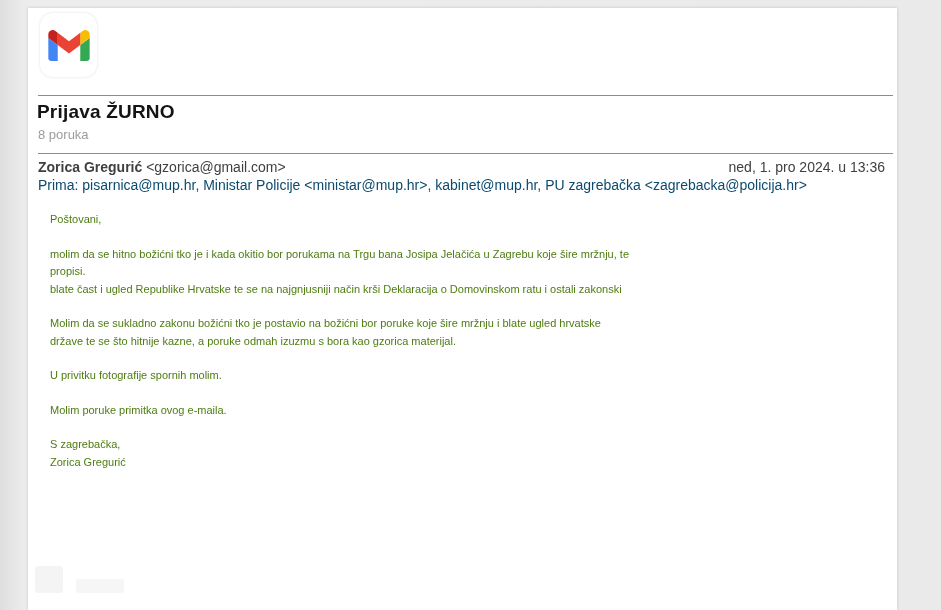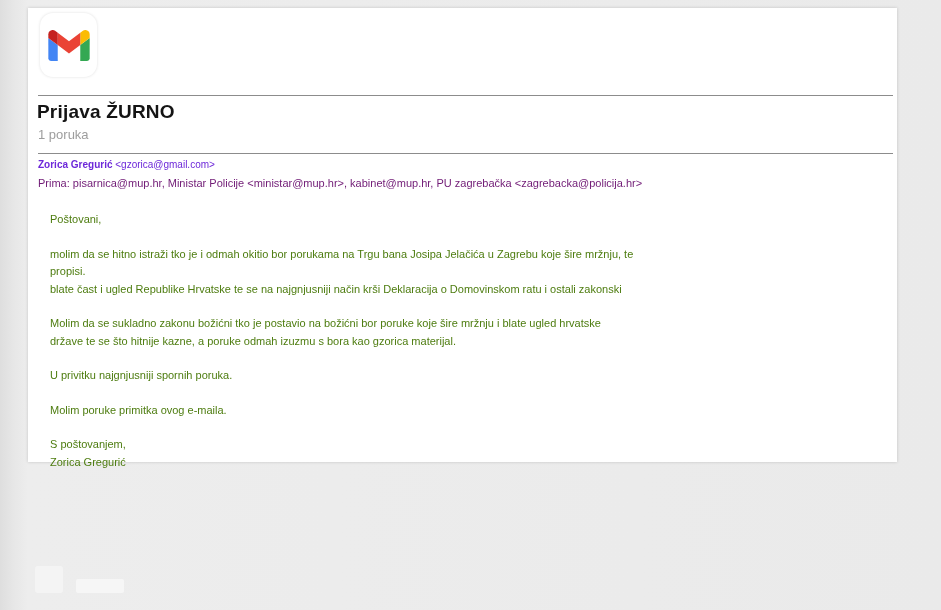--- a/index.html
+++ b/index.html
@@ -3,21 +3,21 @@
 <meta charset="utf-8">
 <style>
   html,body{margin:0;padding:0;}
   body{
     width:941px;height:610px;position:relative;overflow:hidden;
     background:linear-gradient(90deg,#dedede 0px,#e7e7e7 14px,#ededed 28px,#eaeaea 100%);
     font-family:"Liberation Sans","DejaVu Sans",sans-serif;
     -webkit-font-smoothing:antialiased;
   }
   .page{
-    position:absolute;left:28px;top:8px;width:869px;height:454px;
+    position:absolute;left:28px;top:8px;width:869px;height:602px;
     background:#ffffff;box-shadow:0 0 3px rgba(0,0,0,.18);
   }
   .logo-tile{
     position:absolute;left:12px;top:5px;width:57px;height:64px;
     background:#fff;border-radius:13px;box-shadow:0 0 3px rgba(0,0,0,.13);
     display:flex;align-items:center;justify-content:center;
   }
   .logo-tile svg{width:42px;height:31px;display:block;}
   .rule{
     position:absolute;left:10px;right:4px;height:0;
@@ -30,28 +30,28 @@
     font-size:19px;font-weight:700;color:#141414;letter-spacing:.2px;
     white-space:nowrap;
   }
   .count{
     position:absolute;left:10px;top:119px;
     font-size:13px;color:#9d9d9d;white-space:nowrap;
   }
   .meta-row{
     position:absolute;left:10px;right:12px;top:151px;
     display:flex;justify-content:space-between;align-items:baseline;
-    font-size:10px;color:#6d28d9;white-space:nowrap;
+    font-size:14px;color:#404040;white-space:nowrap;
   }
   .sender-name{font-weight:700;}
   .sender-email{font-weight:400;}
   .date{font-weight:400;}
   .recipients{
     position:absolute;left:10px;right:4px;top:169px;
-    font-size:11px;color:#701a75;white-space:nowrap;
+    font-size:14px;color:#0c4a6e;white-space:nowrap;
   }
   .bodytext{
     position:absolute;left:22px;top:203px;right:4px;
     font-size:11px;color:#4d7c0f;
   }
   .para{margin:0 0 17px 0;}
   .line{line-height:17.5px;white-space:nowrap;}
   .ghost-a{
     position:absolute;left:7px;top:558px;width:28px;height:27px;
     background:#f4f4f4;border-radius:3px;
@@ -74,54 +74,55 @@
         <path fill="#fbbc04" d="M120 48v26l20-15v-8c0-7.42-8.47-11.65-14.4-7.2z"></path>
         <path fill="#ea4335" d="M72 74V48l24 18 24-18v26L96 92z"></path>
         <path fill="#c5221f" d="M52 51v8l20 15V48l-5.6-4.2c-5.94-4.45-14.4-.22-14.4 7.2z"></path>
       </svg>
     </span>
   </div>
 
   <div class="rule rule-top"></div>
 
   <div class="subject">Prijava ŽURNO</div>
-  <div class="count">1 poruka</div>
+  <div class="count">8 poruka</div>
 
   <div class="rule rule-mid"></div>
 
   <div class="meta-row">
     <span>
       <span class="sender-name">Zorica Gregurić</span>
       <span class="sender-email">&lt;gzorica@gmail.com&gt;</span>
     </span>
+    <span class="date">ned, 1. pro 2024. u 13:36</span>
   </div>
 
   <div class="recipients">Prima: pisarnica@mup.hr, Ministar Policije &lt;ministar@mup.hr&gt;, kabinet@mup.hr, PU zagrebačka &lt;zagrebacka@policija.hr&gt;</div>
 
   <div class="bodytext">
     <div class="para">
       <div class="line">Poštovani,</div>
     </div>
     <div class="para">
-      <div class="line">molim da se hitno istraži tko je i odmah okitio bor porukama na Trgu bana Josipa Jelačića u Zagrebu koje šire mržnju, te</div>
+      <div class="line">molim da se hitno božićni tko je i kada okitio bor porukama na Trgu bana Josipa Jelačića u Zagrebu koje šire mržnju, te</div>
       <div class="line">propisi.</div>
       <div class="line">blate čast i ugled Republike Hrvatske te se na najgnjusniji način krši Deklaracija o Domovinskom ratu i ostali zakonski</div>
     </div>
     <div class="para">
       <div class="line">Molim da se sukladno zakonu božićni tko je postavio na božićni bor poruke koje šire mržnju i blate ugled hrvatske</div>
       <div class="line">države te se što hitnije kazne, a poruke odmah izuzmu s bora kao gzorica materijal.</div>
     </div>
     <div class="para">
-      <div class="line">U privitku najgnjusniji spornih poruka.</div>
+      <div class="line">U privitku fotografije spornih molim.</div>
     </div>
     <div class="para">
       <div class="line">Molim poruke primitka ovog e-maila.</div>
     </div>
     <div class="para">
-      <div class="line">S poštovanjem,</div>
+      <div class="line">S zagrebačka,</div>
       <div class="line">Zorica Gregurić</div>
     </div>
   </div>
 
   <div class="ghost-a"></div>
   <div class="ghost-b"></div>
 
 </div>
 
 </body></html>

